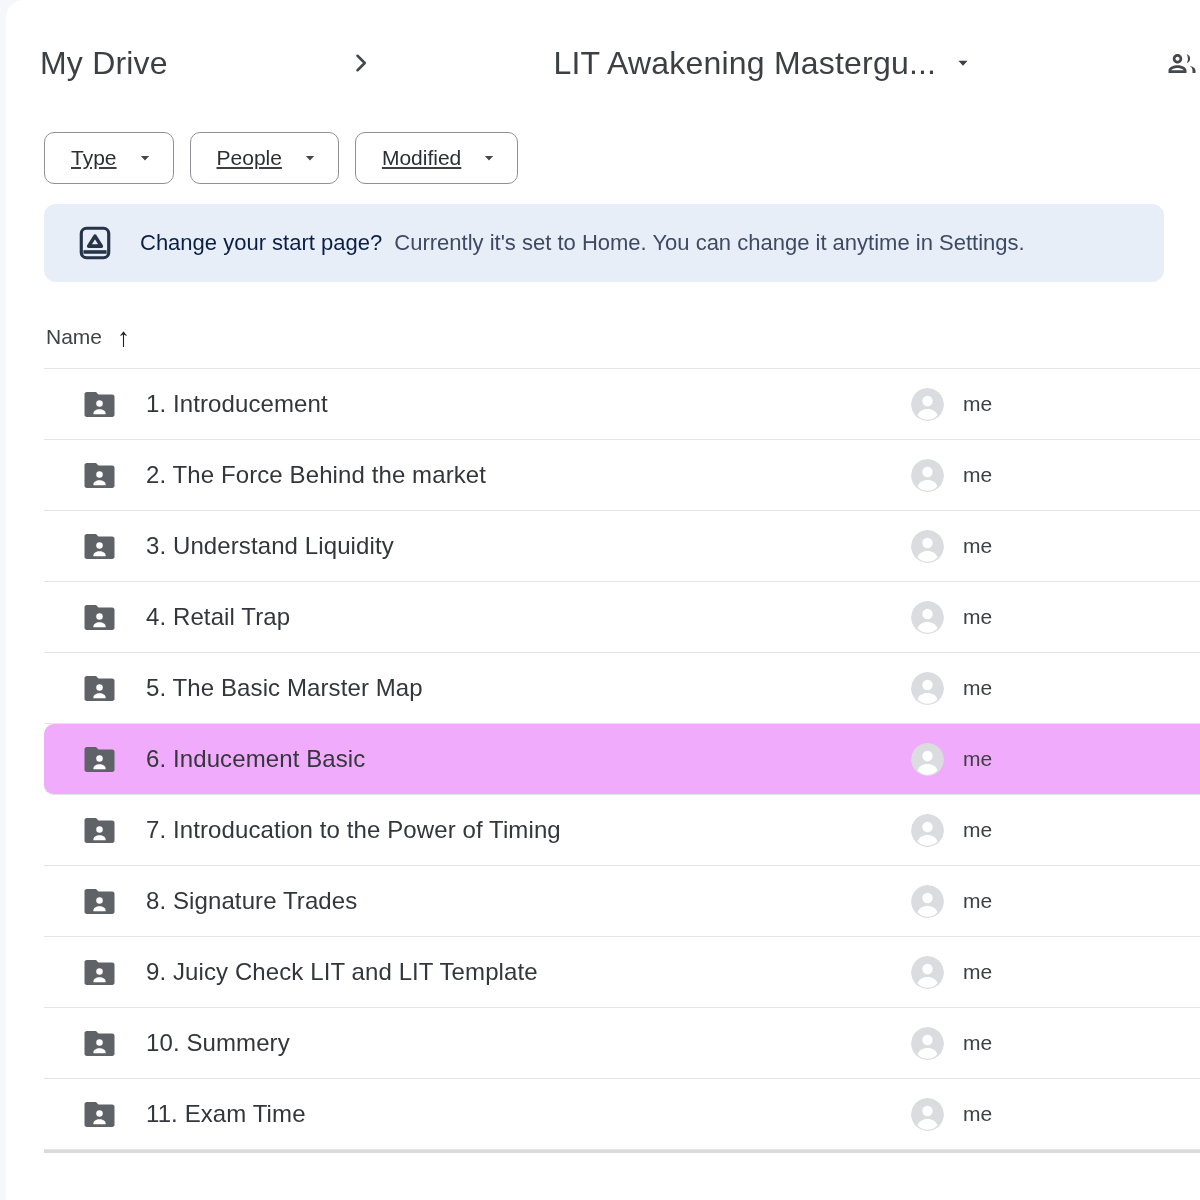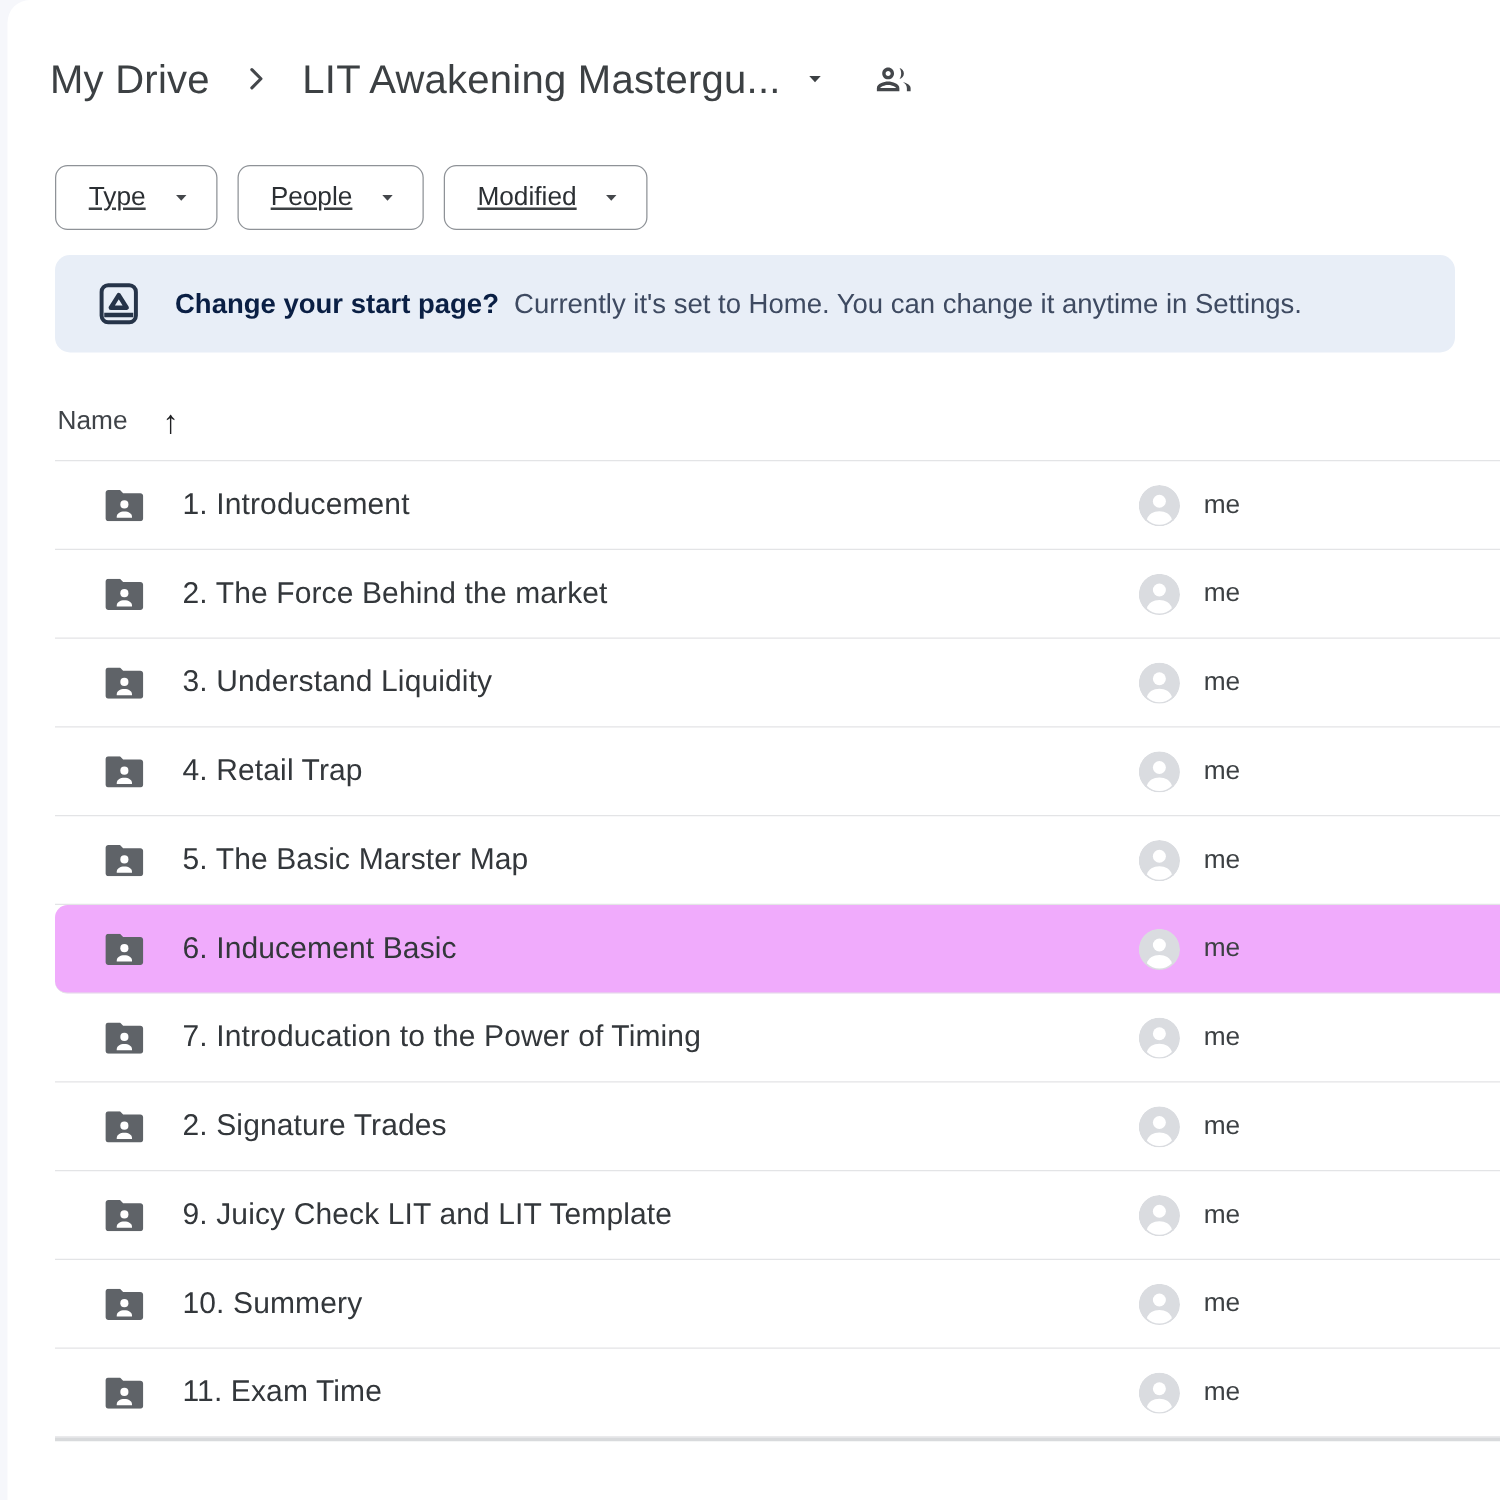--- a/index.html
+++ b/index.html
@@ -14,20 +14,21 @@
     width:1194px; height:1200px;
     background:#FFFFFF;
     border-top-left-radius:18px;
   }
 
   
   .breadcrumb-bar {
     display:flex; align-items:center;
     padding-top:36px; padding-left:34px;
     height:90px;
+    justify-content:space-between;
   }
   .crumb {
     font-size:32px; color:#3C4043; letter-spacing:.2px;
     background:none; border:none; font-family:inherit;
     cursor:pointer; padding:2px 8px; border-radius:8px;
   }
   .crumb-root { margin-left:-8px; }
   .crumb-sep { display:flex; align-items:center; margin:0 14px; }
   .crumb-current { display:flex; align-items:center; gap:16px; }
   .header-share { margin-left:26px; display:flex; align-items:center; cursor:pointer; }
@@ -48,31 +49,31 @@
   
   .banner {
     display:flex; align-items:center;
     margin:20px 0 0 38px;
     width:1120px; height:78px;
     background:#E8EEF7; border-radius:12px;
     padding-left:32px;
   }
   .banner-icon { flex:none; display:flex; }
   .banner-text { margin-left:26px; font-size:22px; color:#3E4A61; }
-  .banner-text b { color:#0A1F44; font-weight:700; margin-right:6px; }
+  .banner-text b { color:#0A1F44; font-weight:400; margin-right:6px; }
 
   
   .table { margin-left:38px; width:1156px; }
   .thead {
     display:flex; align-items:center;
     height:87px; padding-top:24px;
     border-bottom:1px solid #E3E4E6;
     font-size:21px; font-weight:500; color:#3F4348;
   }
-  .thead .name-head { display:flex; align-items:center; gap:28px; cursor:pointer; padding-left:2px; }
+  .thead .name-head { display:flex; align-items:center; gap:15px; cursor:pointer; padding-left:2px; }
   .thead .owner-head { position:relative; margin-left:auto; width:289px; }
   .sort-arrow { font-size:26px; font-weight:400; color:#202124; line-height:1; }
 
   .row {
     display:flex; align-items:center;
     height:71px;
     border-bottom:1px solid #E3E4E6;
     cursor:pointer;
   }
   .row.highlight { background:#f0abfc; border-radius:10px 0 0 10px; }
@@ -299,21 +300,21 @@
     </div>
 
     <div class="row">
       <span class="foldercell">
           <svg width="31" height="25" viewBox="0 0 24 20">
             <path d="M9.2 0H1.8C.8 0 0 .8 0 1.8v16.4C0 19.2.8 20 1.8 20h20.4c1 0 1.8-.8 1.8-1.8V3.8c0-1-.8-1.8-1.8-1.8H11.2L9.2 0z" fill="#5F6368"></path>
             <circle cx="12" cy="9.2" r="2.6" fill="#fff"></circle>
             <path d="M7.1 17.2c0-2.1 2.2-3.4 4.9-3.4s4.9 1.3 4.9 3.4v.6H7.1z" fill="#fff"></path>
           </svg>
         </span>
-      <span class="fname">2. Signature Trades</span>
+      <span class="fname">8. Signature Trades</span>
       <span class="ownercell">
         <span class="avatar"><svg width="33" height="33" viewBox="0 0 33 33">
               <circle cx="16.5" cy="16.5" r="16.5" fill="#DADCE0"></circle>
               <circle cx="16.5" cy="13" r="5.2" fill="#fff"></circle>
               <path d="M6.5 27.5c1.2-4.4 5.3-6.6 10-6.6s8.8 2.2 10 6.6c-2.7 2.7-6.2 4.3-10 4.3s-7.3-1.6-10-4.3z" fill="#fff"></path>
             </svg></span>
         <span>me</span>
       </span>
     </div>
 

